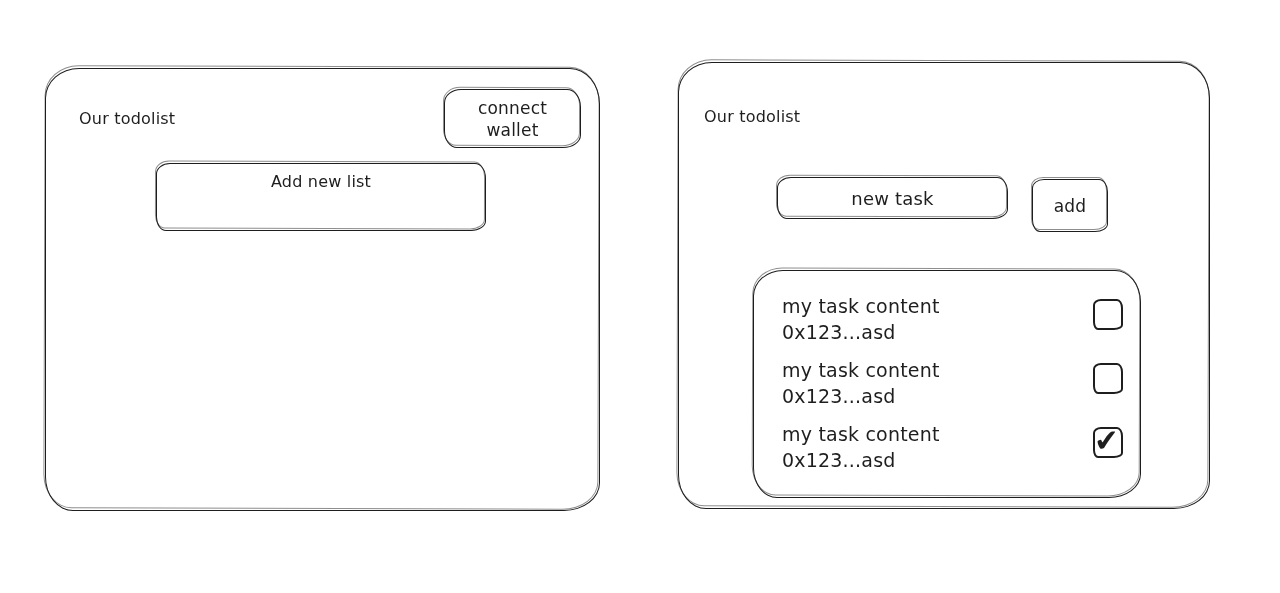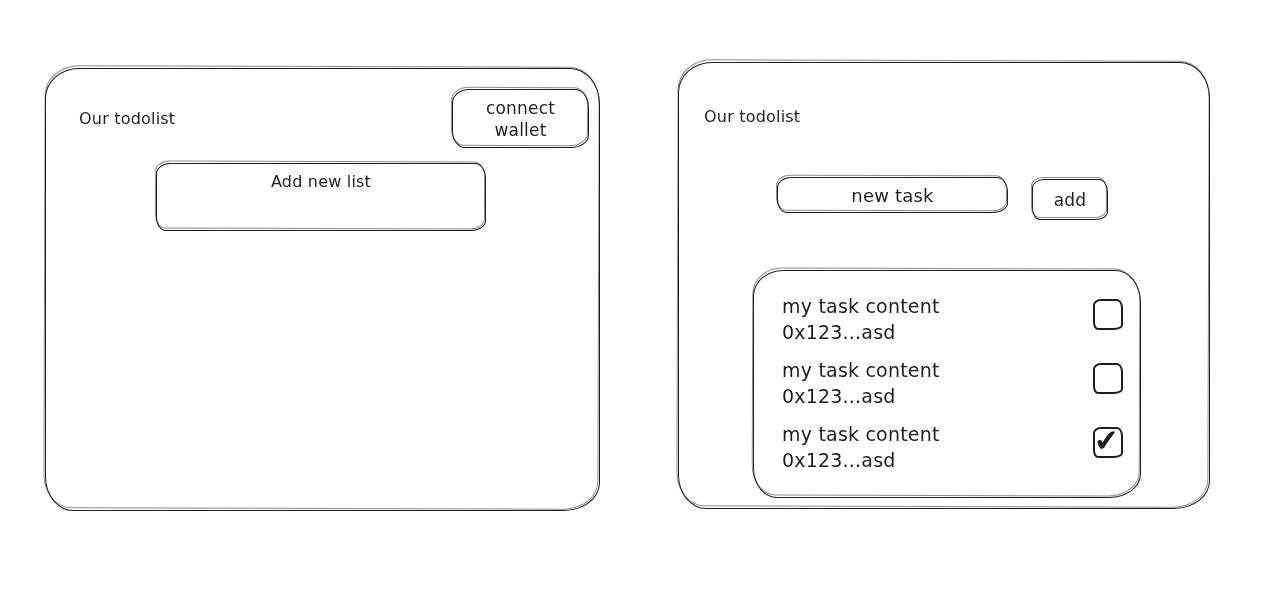--- a/index.html
+++ b/index.html
@@ -48,36 +48,36 @@
   }
   .tasks-box{
     border-radius:30px 26px 32px 24px / 26px 32px 24px 30px;
     margin-top:32px;
   }
   .prewrap{white-space:pre-line;}
 
   
   #panel-left{left:45px;top:68px;width:555px;height:443px;}
   #panel-left .panel-title{position:absolute;left:33px;top:40px;font-size:16px;}
-  #connect-wallet-btn{left:398px;top:20px;width:137px;height:59px;font-size:17px;line-height:22px;margin-left:8px;}
+  #connect-wallet-btn{left:398px;top:20px;width:137px;height:59px;font-size:17px;line-height:22px;}
   #add-list-field{
     left:110px;top:94px;width:330px;height:68px;
     text-align:center;padding-top:8px;font-size:16px;cursor:text;
   }
 
   
   #panel-right{left:678px;top:62px;width:532px;height:447px;}
   #panel-right .panel-title{position:absolute;left:25px;top:44px;font-size:16px;}
   #wallet-address-btn{left:392px;top:24px;width:135px;height:57px;font-size:18px;}
   #new-task-input{
-    left:98px;top:114px;width:231px;height:36px;
+    left:98px;top:114px;width:231px;height:42px;
     display:flex;align-items:center;justify-content:center;
     font-size:18px;cursor:text;
   }
-  #add-task-btn{left:353px;top:116px;width:76px;height:41px;font-size:17px;}
+  #add-task-btn{left:353px;top:116px;width:76px;height:53px;font-size:17px;}
   #task-list{left:74px;top:175px;width:388px;height:228px;}
 
   .task-row{
     position:absolute;left:28px;right:14px;height:58px;
   }
   .task-row .task-text{
     font-size:19px;line-height:26px;
   }
   .task-row:nth-of-type(1){top:22px;}
   .task-row:nth-of-type(2){top:86px;}

